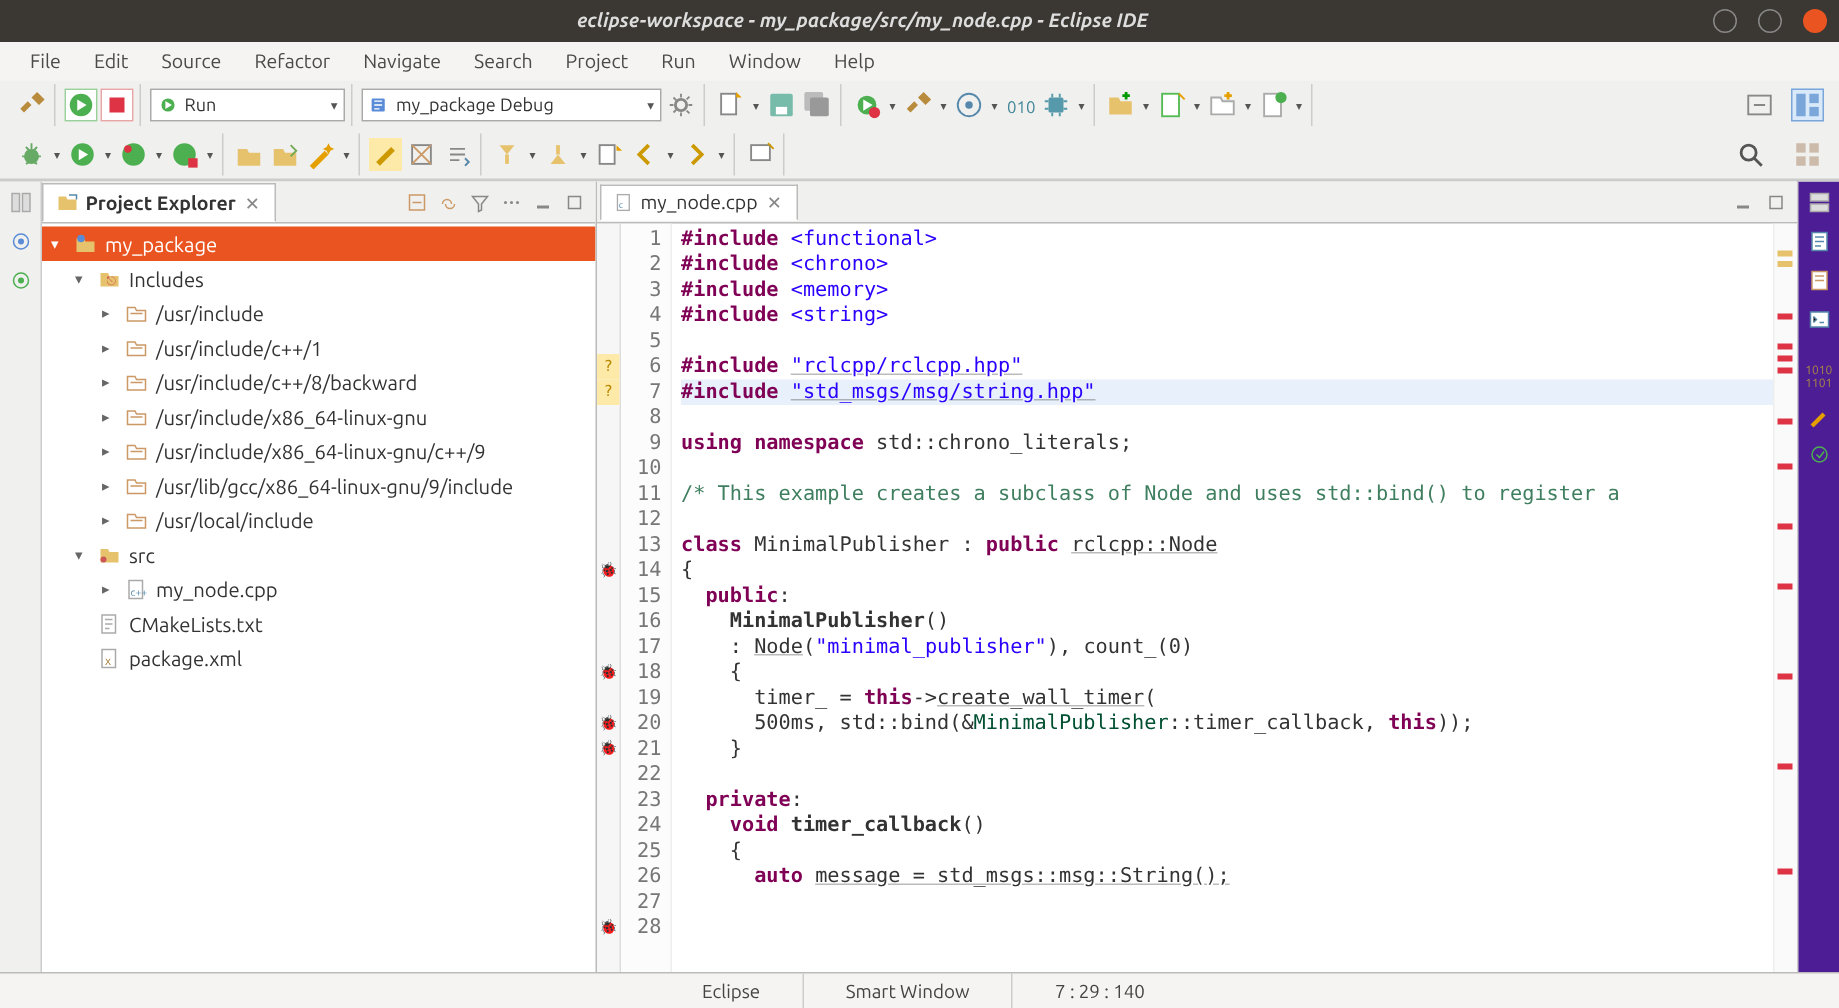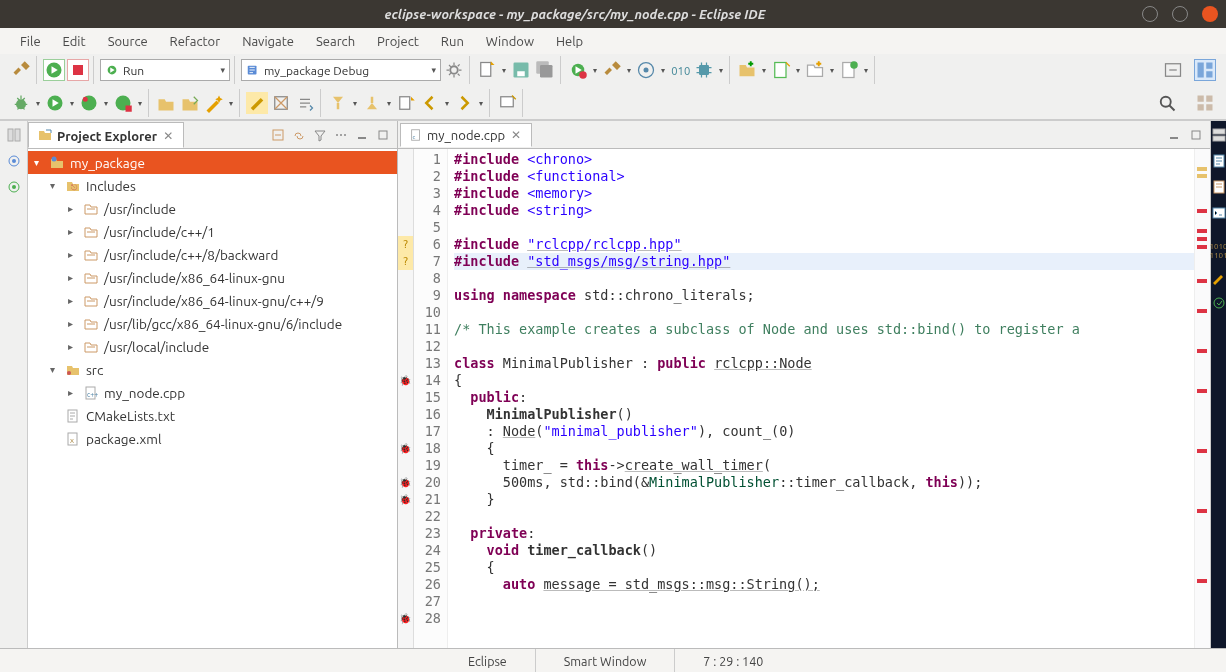--- a/index.html
+++ b/index.html
@@ -23,21 +23,21 @@
   .tb-group { display: flex; align-items: center; gap: 2px; padding: 0 4px; border-right: 1px solid #ccc; height: 28px; }
   .tb-group:last-child { border-right: none; }
   .tb-icon { width: 22px; height: 22px; display: flex; align-items: center; justify-content: center; cursor: pointer; border: 1px solid transparent; }
   .tb-drop { width: 8px; display: flex; align-items: center; justify-content: center; font-size: 8px; color: #555; cursor: pointer; }
   .tb-sel { border: 1px solid #aaa; background: #fff; height: 22px; padding: 0 4px; display: flex; align-items: center; font-size: 12px; min-width: 130px; }
   .tb-sel .drop { margin-left: auto; font-size: 9px; color: #555; }
   
   
   .main { flex: 1; display: flex; overflow: hidden; border-top: 1px solid #ccc; }
   .side-strip { width: 28px; background: #f0f0ef; border-right: 1px solid #ccc; display: flex; flex-direction: column; align-items: center; padding-top: 4px; gap: 6px; }
-  .side-strip-r { width: 16px; background: #0f172a; border-left: 1px solid #ccc; display: flex; flex-direction: column; align-items: center; padding-top: 4px; gap: 6px; }
+  .side-strip-r { width: 28px; background: #4c1d95; border-left: 1px solid #ccc; display: flex; flex-direction: column; align-items: center; padding-top: 4px; gap: 6px; }
   .strip-ico { width: 20px; height: 20px; display: flex; align-items: center; justify-content: center; cursor: pointer; }
   
   .left-panel { width: 370px; border-right: 1px solid #bbb; display: flex; flex-direction: column; background: #fff; }
   .panel-tabbar { background: #f0f0ef; height: 28px; display: flex; align-items: center; border-bottom: 1px solid #bbb; }
   .panel-tab { display: flex; align-items: flex-end; gap: 4px; padding: 4px 8px; background: #fff; border: 1px solid #bbb; border-bottom: 1px solid #fff; margin-bottom: -1px; }
   .panel-tab-title { font-weight: bold; color: #333; }
   .tab-close { color: #888; cursor: pointer; font-size: 12px; padding: 0 2px;}
   .panel-toolbar { margin-left: auto; display: flex; gap: 1px; padding-right: 4px; }
   .ptb-ico { width: 20px; height: 20px; display: flex; align-items: center; justify-content: center; cursor: pointer; }
   
@@ -525,21 +525,21 @@
           <span>/usr/include/x86_64-linux-gnu/c++/9</span>
         </div>
       <div class="tree-row indent2">
           <span class="twist">▸</span>
           <span class="tfico">
             <svg width="16" height="16">
               <path d="M2 4h5l1 2h6v7H2z" fill="#fff" stroke="#c96"></path>
               <path d="M4 8h8" stroke="#c96"></path>
             </svg>
           </span>
-          <span>/usr/lib/gcc/x86_64-linux-gnu/6/include</span>
+          <span>/usr/lib/gcc/x86_64-linux-gnu/9/include</span>
         </div>
       <div class="tree-row indent2">
           <span class="twist">▸</span>
           <span class="tfico">
             <svg width="16" height="16">
               <path d="M2 4h5l1 2h6v7H2z" fill="#fff" stroke="#c96"></path>
               <path d="M4 8h8" stroke="#c96"></path>
             </svg>
           </span>
           <span>/usr/local/include</span>
@@ -665,22 +665,22 @@
         <div>21</div>
           <div>22</div>
           <div>23</div>
           <div>24</div>
           <div>25</div>
           <div>26</div>
           <div>27</div>
           <div>28</div>
       </div>
       <div class="code">
+        <div class="ln"><span class="kw">#include </span><span class="inc">&lt;functional&gt;</span></div>
         <div class="ln"><span class="kw">#include </span><span class="inc">&lt;chrono&gt;</span></div>
-        <div class="ln"><span class="kw">#include </span><span class="inc">&lt;functional&gt;</span></div>
         <div class="ln"><span class="kw">#include </span><span class="inc">&lt;memory&gt;</span></div>
         <div class="ln"><span class="kw">#include </span><span class="inc">&lt;string&gt;</span></div>
         <div class="ln"></div>
         <div class="ln"><span class="kw">#include </span><span class="inc ident">"rclcpp/rclcpp.hpp"</span></div>
         <div class="ln hl"><span class="kw">#include </span><span class="inc ident">"std_msgs/msg/string.hpp"</span></div>
         <div class="ln"></div>
         <div class="ln"><span class="kw">using namespace </span><span>std::chrono_literals;</span></div>
         <div class="ln"></div>
         <div class="ln cmt">/* This example creates a subclass of Node and uses std::bind() to register a</div>
         <div class="ln"></div>

